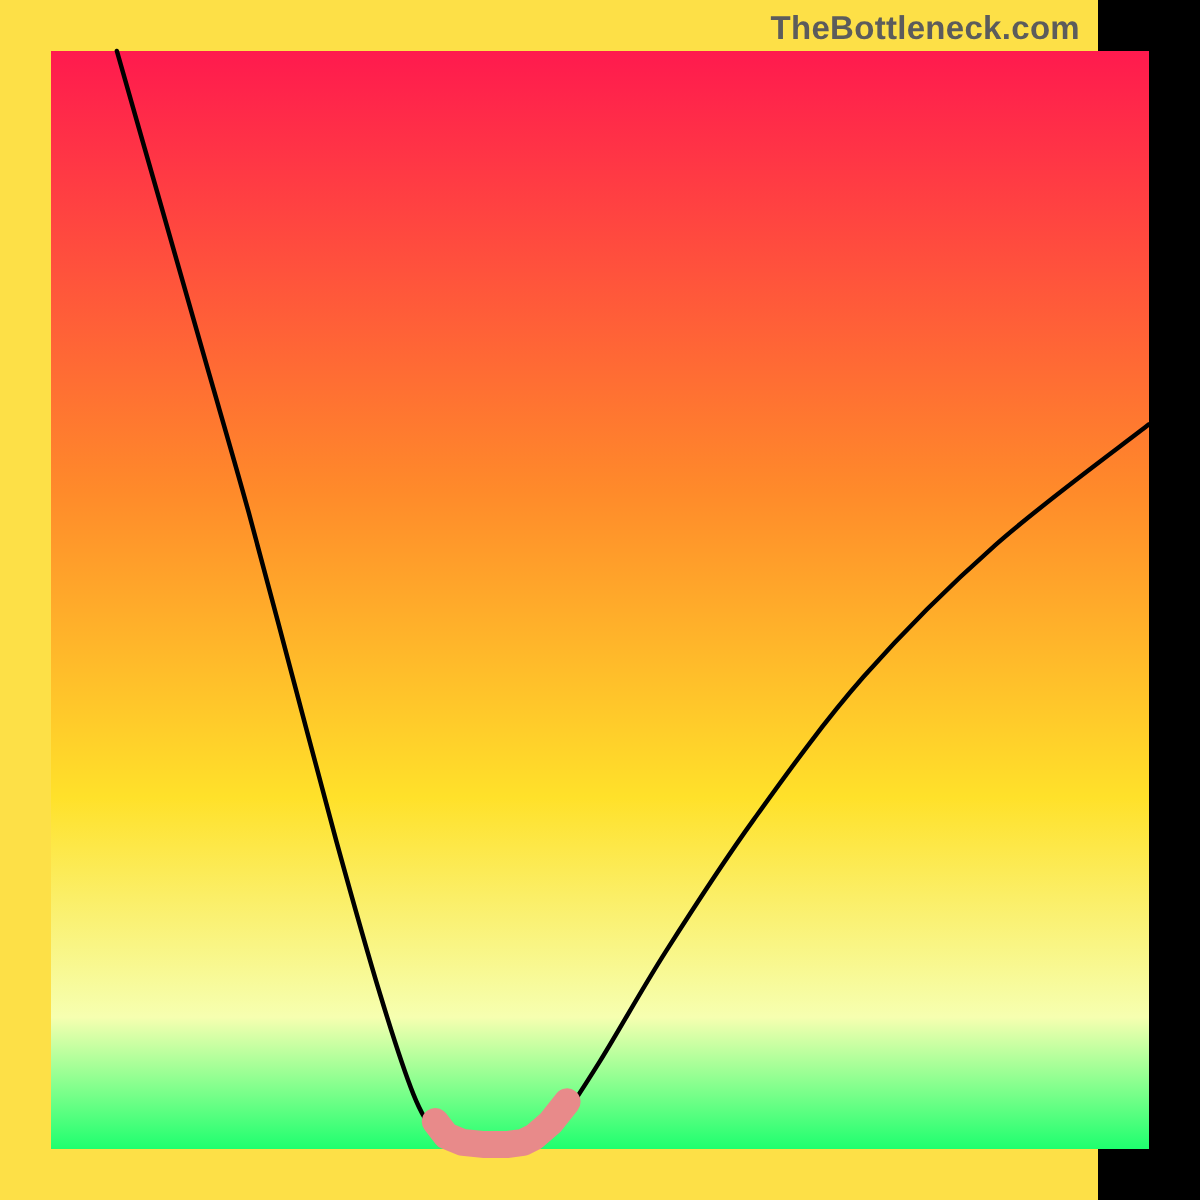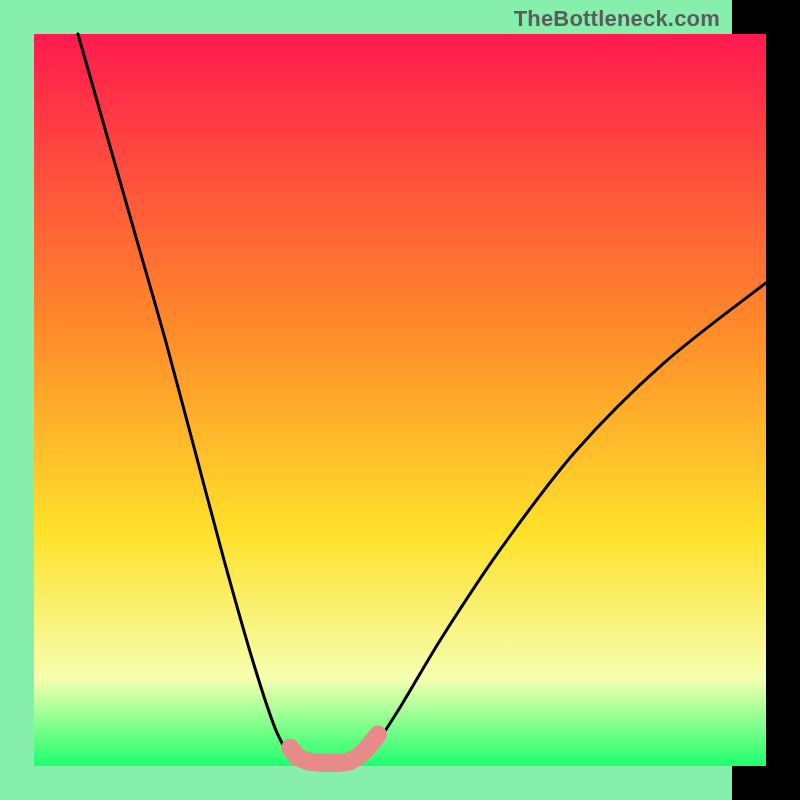--- a/index.html
+++ b/index.html
@@ -7,21 +7,21 @@
     padding: 0;
     width: 800px;
     height: 800px;
     background: #000;
     overflow: hidden;
   }
   .canvas {
     position: relative;
     width: 732px;
     height: 800px;
-    background: #86efac;
+    background: #fde047;
   }
   .watermark {
     position: absolute;
     top: 6px;
     right: 12px;
     font-family: Arial, Helvetica, sans-serif;
     font-size: 22px;
     font-weight: 600;
     color: #5c5c5c;
     z-index: 10;

